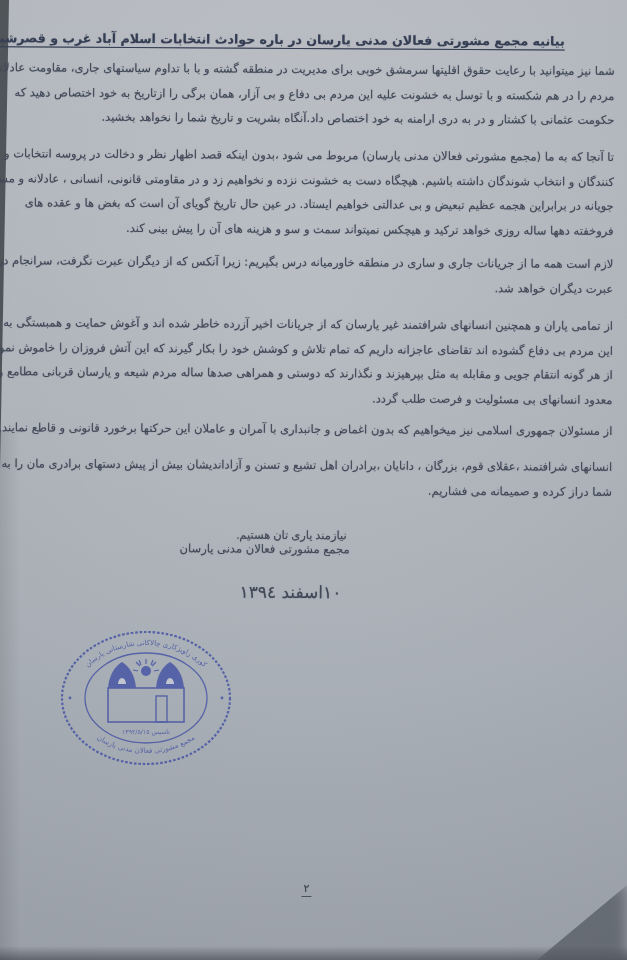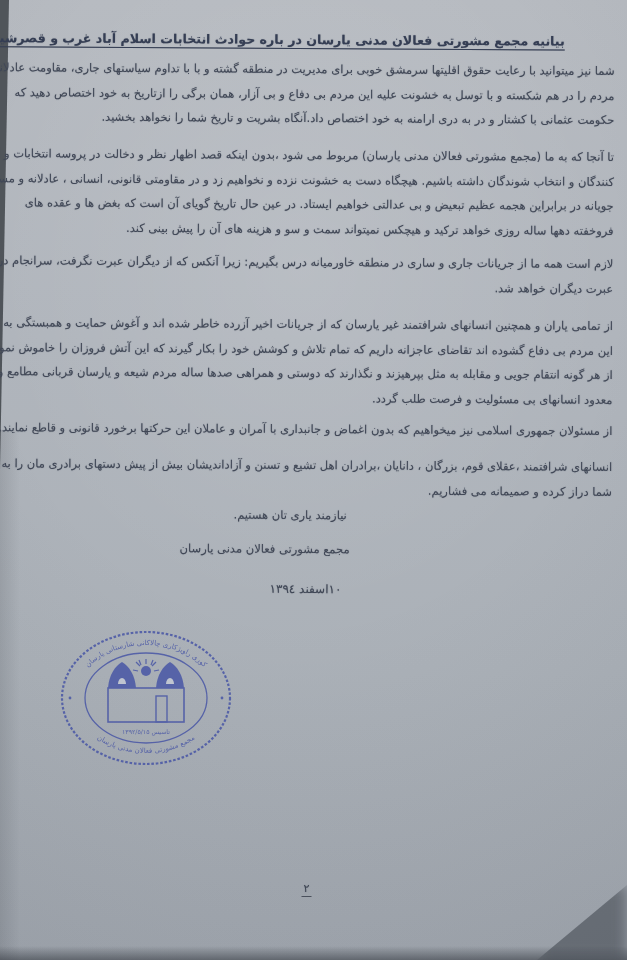--- a/index.html
+++ b/index.html
@@ -50,23 +50,23 @@
     text-underline-offset:4px;
     text-decoration-thickness:1.2px;
   }
   .para{position:absolute;right:12px;width:660px;}
   .line{
     line-height:24.6px;height:24.6px;
     font-size:11.5px;letter-spacing:-0.2px;
     white-space:nowrap;
   }
   .p1{top:59px}.p2{top:145px}.p3{top:252px}.p4{top:314px}.p5{top:419px}.p6{top:455px}
-  .closing{position:absolute;top:510px;right:277px;font-size:11.5px;white-space:nowrap;}
+  .closing{position:absolute;top:530px;right:277px;font-size:11.5px;white-space:nowrap;font-family:Liberation Serif, serif;}
   .sig-org{position:absolute;top:544px;right:274px;font-size:11.5px;white-space:nowrap;}
-  .sig-date{position:absolute;top:584px;right:282px;font-size:12px;letter-spacing:1px;white-space:nowrap;}
+  .sig-date{position:absolute;top:584px;right:282px;font-size:17px;letter-spacing:1px;white-space:nowrap;}
   .page-num{
     position:absolute;top:884px;left:300px;width:24px;
     text-align:center;font-size:11px;color:#3e4553;
   }
   .page-num .dash{width:10px;height:0;border-top:1.4px solid #4a505c;margin:1px auto 0;}
   
   .stamp{position:absolute;left:58px;top:628px;width:176px;height:140px;opacity:.82;}
   .stamp svg{display:block}
 </style>
 </head>

